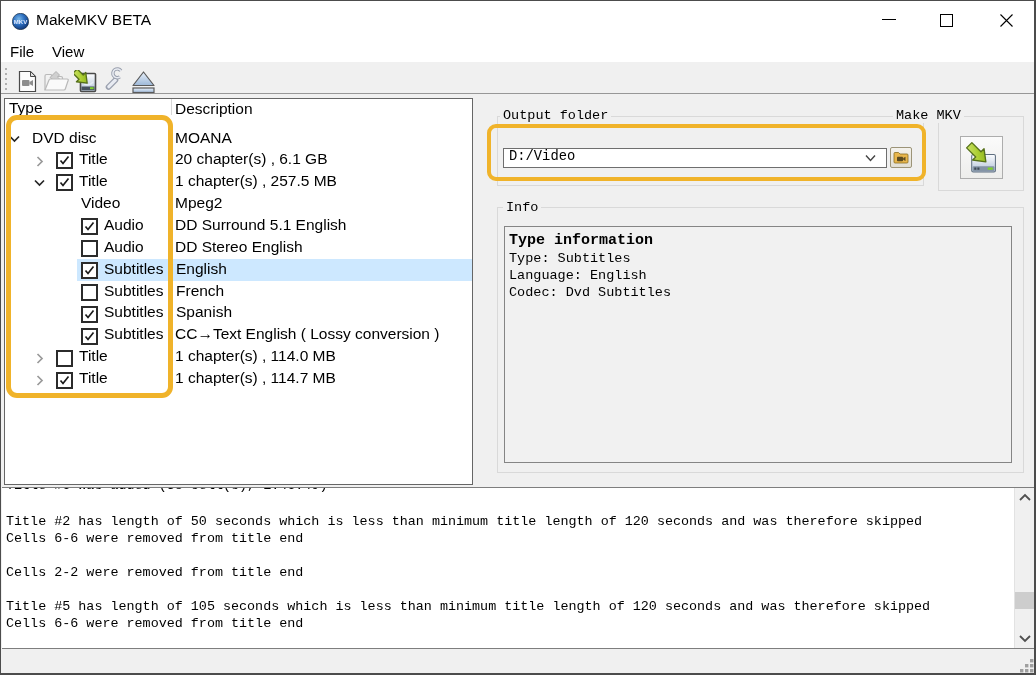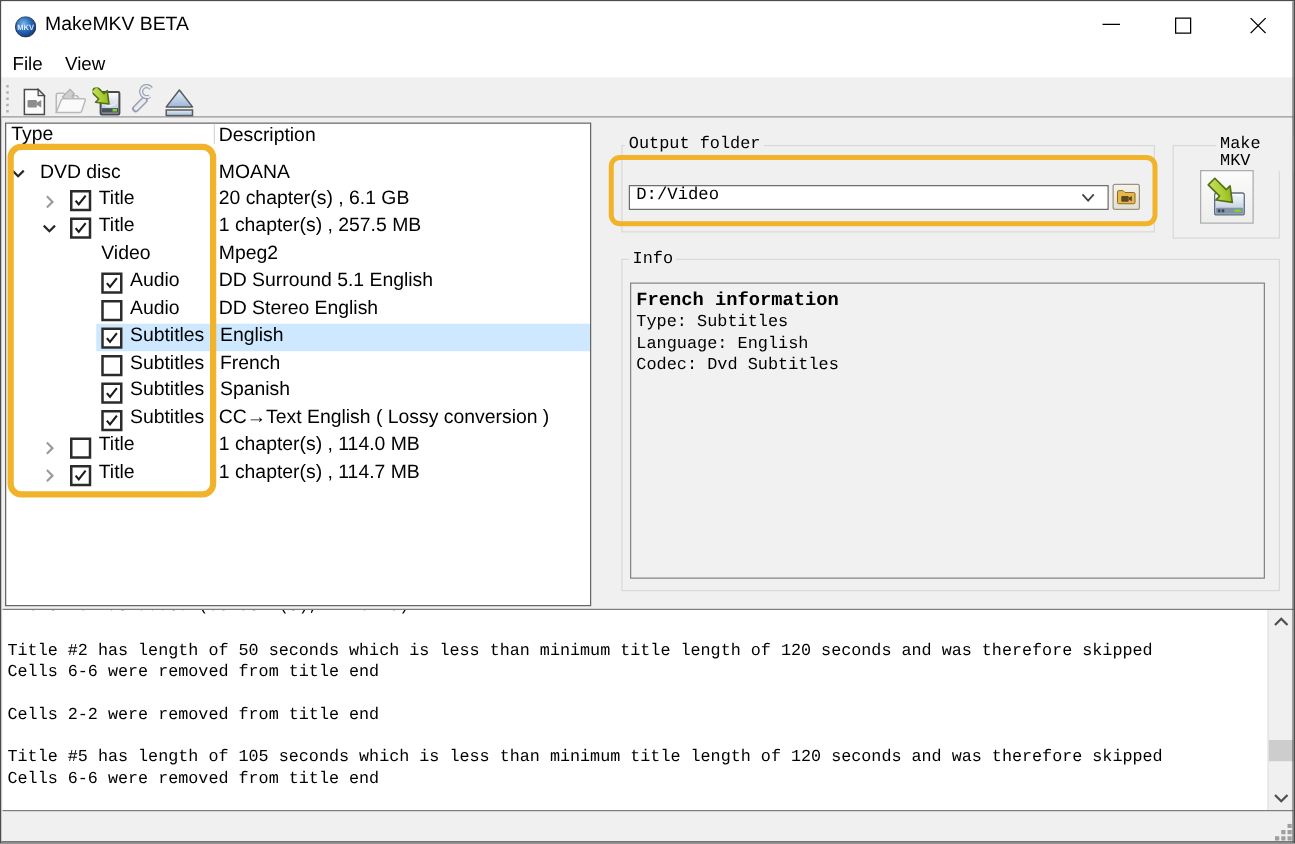--- a/index.html
+++ b/index.html
@@ -177,21 +177,21 @@
 <div class="row" style="left:174px;top:365.9px">1 chapter(s) , 114.7 MB</div>
 <div class="orange" style="left:5px;top:114px;width:167px;height:283px"></div>
 </div>
 
 <div id="rightpanel">
 
 <div class="grp" style="left:496px;top:115px;width:427px;height:70px"></div>
 <div class="grplbl" style="left:499px;top:108px">Output folder</div>
 
 <div class="grp" style="left:937px;top:115px;width:86px;height:75px"></div>
-<div class="grplbl" style="left:972px;top:108px">Make MKV</div>
+<div class="grplbl" style="left:892px;top:108px">Make MKV</div>
 
 <div class="abs" style="left:502px;top:147px;width:384px;height:20px;background:#fff;border:1px solid #6e6e6e;box-sizing:border-box"></div>
 <div class="abs mono" style="left:508px;top:148px;font-size:13.8px;line-height:15px;white-space:pre">D:/Video</div>
 <svg class="abs" style="left:863px;top:153px" width="13" height="9" viewBox="0 0 13 9">
         <path d="M2 1.5 L6.5 6.5 L11 1.5" stroke="#444" stroke-width="1.4" fill="none"></path>
       </svg>
 
 <div class="abs" style="left:889px;top:146px;width:22px;height:21px;background:linear-gradient(#f4f2ec,#e2dfd4);border:1px solid #9c9478;box-sizing:border-box;border-radius:2px"></div>
 <svg class="abs" style="left:892px;top:150px" width="16" height="13" viewBox="0 0 16 13">
  <path d="M1 2.5 Q1 1.5 2 1.5 L5.5 1.5 L7 3 L14 3 Q15 3 15 4 L15 11 Q15 12 14 12 L2 12 Q1 12 1 11 Z" fill="#e8b64c" stroke="#8a6d1f" stroke-width="0.8"></path>
@@ -220,21 +220,21 @@
  <rect x="22" y="25.8" width="5" height="2" rx="0.5" fill="#7ed32a"></rect>
  <path d="M16 17 A 8 8 0 0 1 27 19" fill="none" stroke="#e7edf5" stroke-width="1.4"></path>
  <g transform="translate(14,14) rotate(-45)">
   <path d="M-3.6 -14 L3.6 -14 L3.6 -1.5 L7.8 -1.5 L0 8.8 L-7.8 -1.5 L-3.6 -1.5 Z" fill="url(#arr)" stroke="#55701a" stroke-width="1.3" stroke-linejoin="round"></path>
  </g>
 </svg>
 
 <div class="grp" style="left:496px;top:206px;width:527px;height:266px"></div>
 <div class="grplbl" style="left:502px;top:200px">Info</div>
 <div class="abs" style="left:503px;top:225px;width:508px;height:237px;background:#f1f1f1;border:1px solid #858585;box-sizing:border-box"></div>
-<div class="abs mono" style="left:508px;top:231px;font-size:15px;line-height:17.2px;font-weight:bold;white-space:pre">French information</div>
+<div class="abs mono" style="left:508px;top:231px;font-size:15px;line-height:17.2px;font-weight:bold;white-space:pre">Type information</div>
 <div class="abs mono" style="left:508px;top:248.5px;font-size:13.5px;line-height:17.2px;white-space:pre">Type: Subtitles
 Language: English
 Codec: Dvd Subtitles</div>
 
 <div class="orange" style="left:486px;top:123px;width:439px;height:57px;border-width:4.5px;border-radius:9px"></div>
 </div>
 
 <div class="abs" style="left:1px;top:486px;width:1034px;height:162px;background:#fff;border-top:1px solid #7e7e7e;border-bottom:1px solid #7e7e7e;box-sizing:border-box;overflow:hidden" id="log">
 <div class="logline" style="top:-10.8px">Title #6 was added (38 cell(s), 1:46:49)</div>
 <div class="logline" style="top:25.2px">Title #2 has length of 50 seconds which is less than minimum title length of 120 seconds and was therefore skipped</div>

